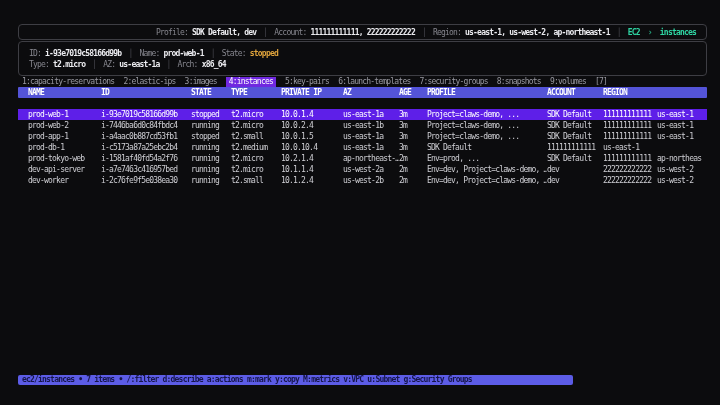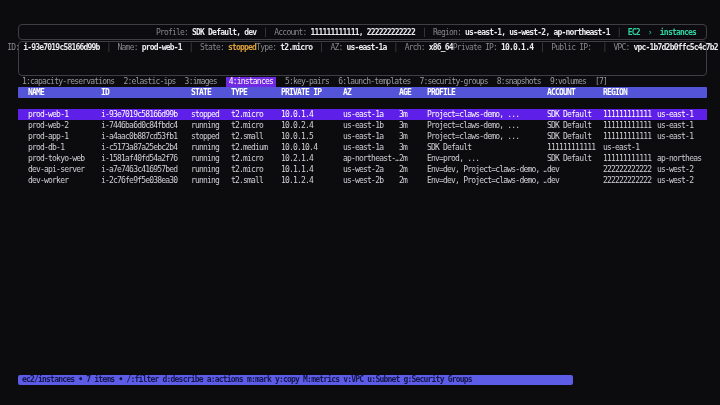--- a/index.html
+++ b/index.html
@@ -9,21 +9,21 @@
     position:relative; width:720px; height:405px;
     font-family:"DejaVu Sans Mono", monospace;
     font-size:8px; letter-spacing:-0.8px; color:#cfcfd4;
     background:#0c0c0e;
   }
   .box{
     position:absolute; left:18px; width:689px;
     border:1px solid #3e3e44; border-radius:4px; background:#0c0c0e;
   }
   #top-bar{ top:24px; height:16px; display:flex; align-items:center; padding:0 10px; white-space:nowrap;justify-content:flex-end; }
-  #detail-panel{ top:41px; height:35px; padding:0 10px; display:flex; flex-direction:row; justify-content:center; }
+  #detail-panel{ top:41px; height:35px; padding:0 10px; display:flex; flex-direction:column; justify-content:center; }
   .detail-line{ height:11px; line-height:11px; white-space:nowrap; }
   .lbl{ color:#86868e; }
   .val{ color:#ececf0; font-weight:bold; margin-left:4px; }
   .sep{ color:#4a4a52; margin:0 7px; }
   .crumb{ color:var(--breadcrumb-teal,#2fd6a4); font-weight:bold; white-space:nowrap; }
   .crumb-sep{ margin:0 4px; color:#27a982; }
   .state-stopped{ color:var(--state-stopped,#e0a43c); }
 
   #tab-bar{
     position:absolute; left:18px; top:77px; width:689px; height:10px;
@@ -65,21 +65,20 @@
     <span class="crumb">
       <span>EC2</span>
       <span class="crumb-sep">›</span>
       <span>instances</span>
     </span>
   </div>
 
   <div class="box" id="detail-panel">
       <div class="detail-line"><span class="lbl">ID:</span><span class="val">i-93e7019c58166d99b</span><span class="sep">│</span><span class="lbl">Name:</span><span class="val">prod-web-1</span><span class="sep">│</span><span class="lbl">State:</span><span class="val state-stopped">stopped</span></div>
       <div class="detail-line"><span class="lbl">Type:</span><span class="val">t2.micro</span><span class="sep">│</span><span class="lbl">AZ:</span><span class="val">us-east-1a</span><span class="sep">│</span><span class="lbl">Arch:</span><span class="val">x86_64</span></div>
-      <div class="detail-line"><span class="lbl">Private IP:</span><span class="val">10.0.1.4</span><span class="sep">│</span><span class="lbl">Public IP:</span><span class="val"></span><span class="sep">│</span><span class="lbl">VPC:</span><span class="val">vpc-1b7d2b0ffc5c4c7b2</span></div>
     </div>
 
   <div id="tab-bar"><span class="tab">1:capacity-reservations</span><span class="tab">2:elastic-ips</span><span class="tab">3:images</span><span class="tab active">4:instances</span><span class="tab">5:key-pairs</span><span class="tab">6:launch-templates</span><span class="tab">7:security-groups</span><span class="tab">8:snapshots</span><span class="tab">9:volumes</span><span class="tab-suffix">[7]</span></div>
 
   <div id="table">
     <div class="tr thead">
         <span class="th">NAME</span>
         <span class="th">ID</span>
         <span class="th">STATE</span>
         <span class="th">TYPE</span>

